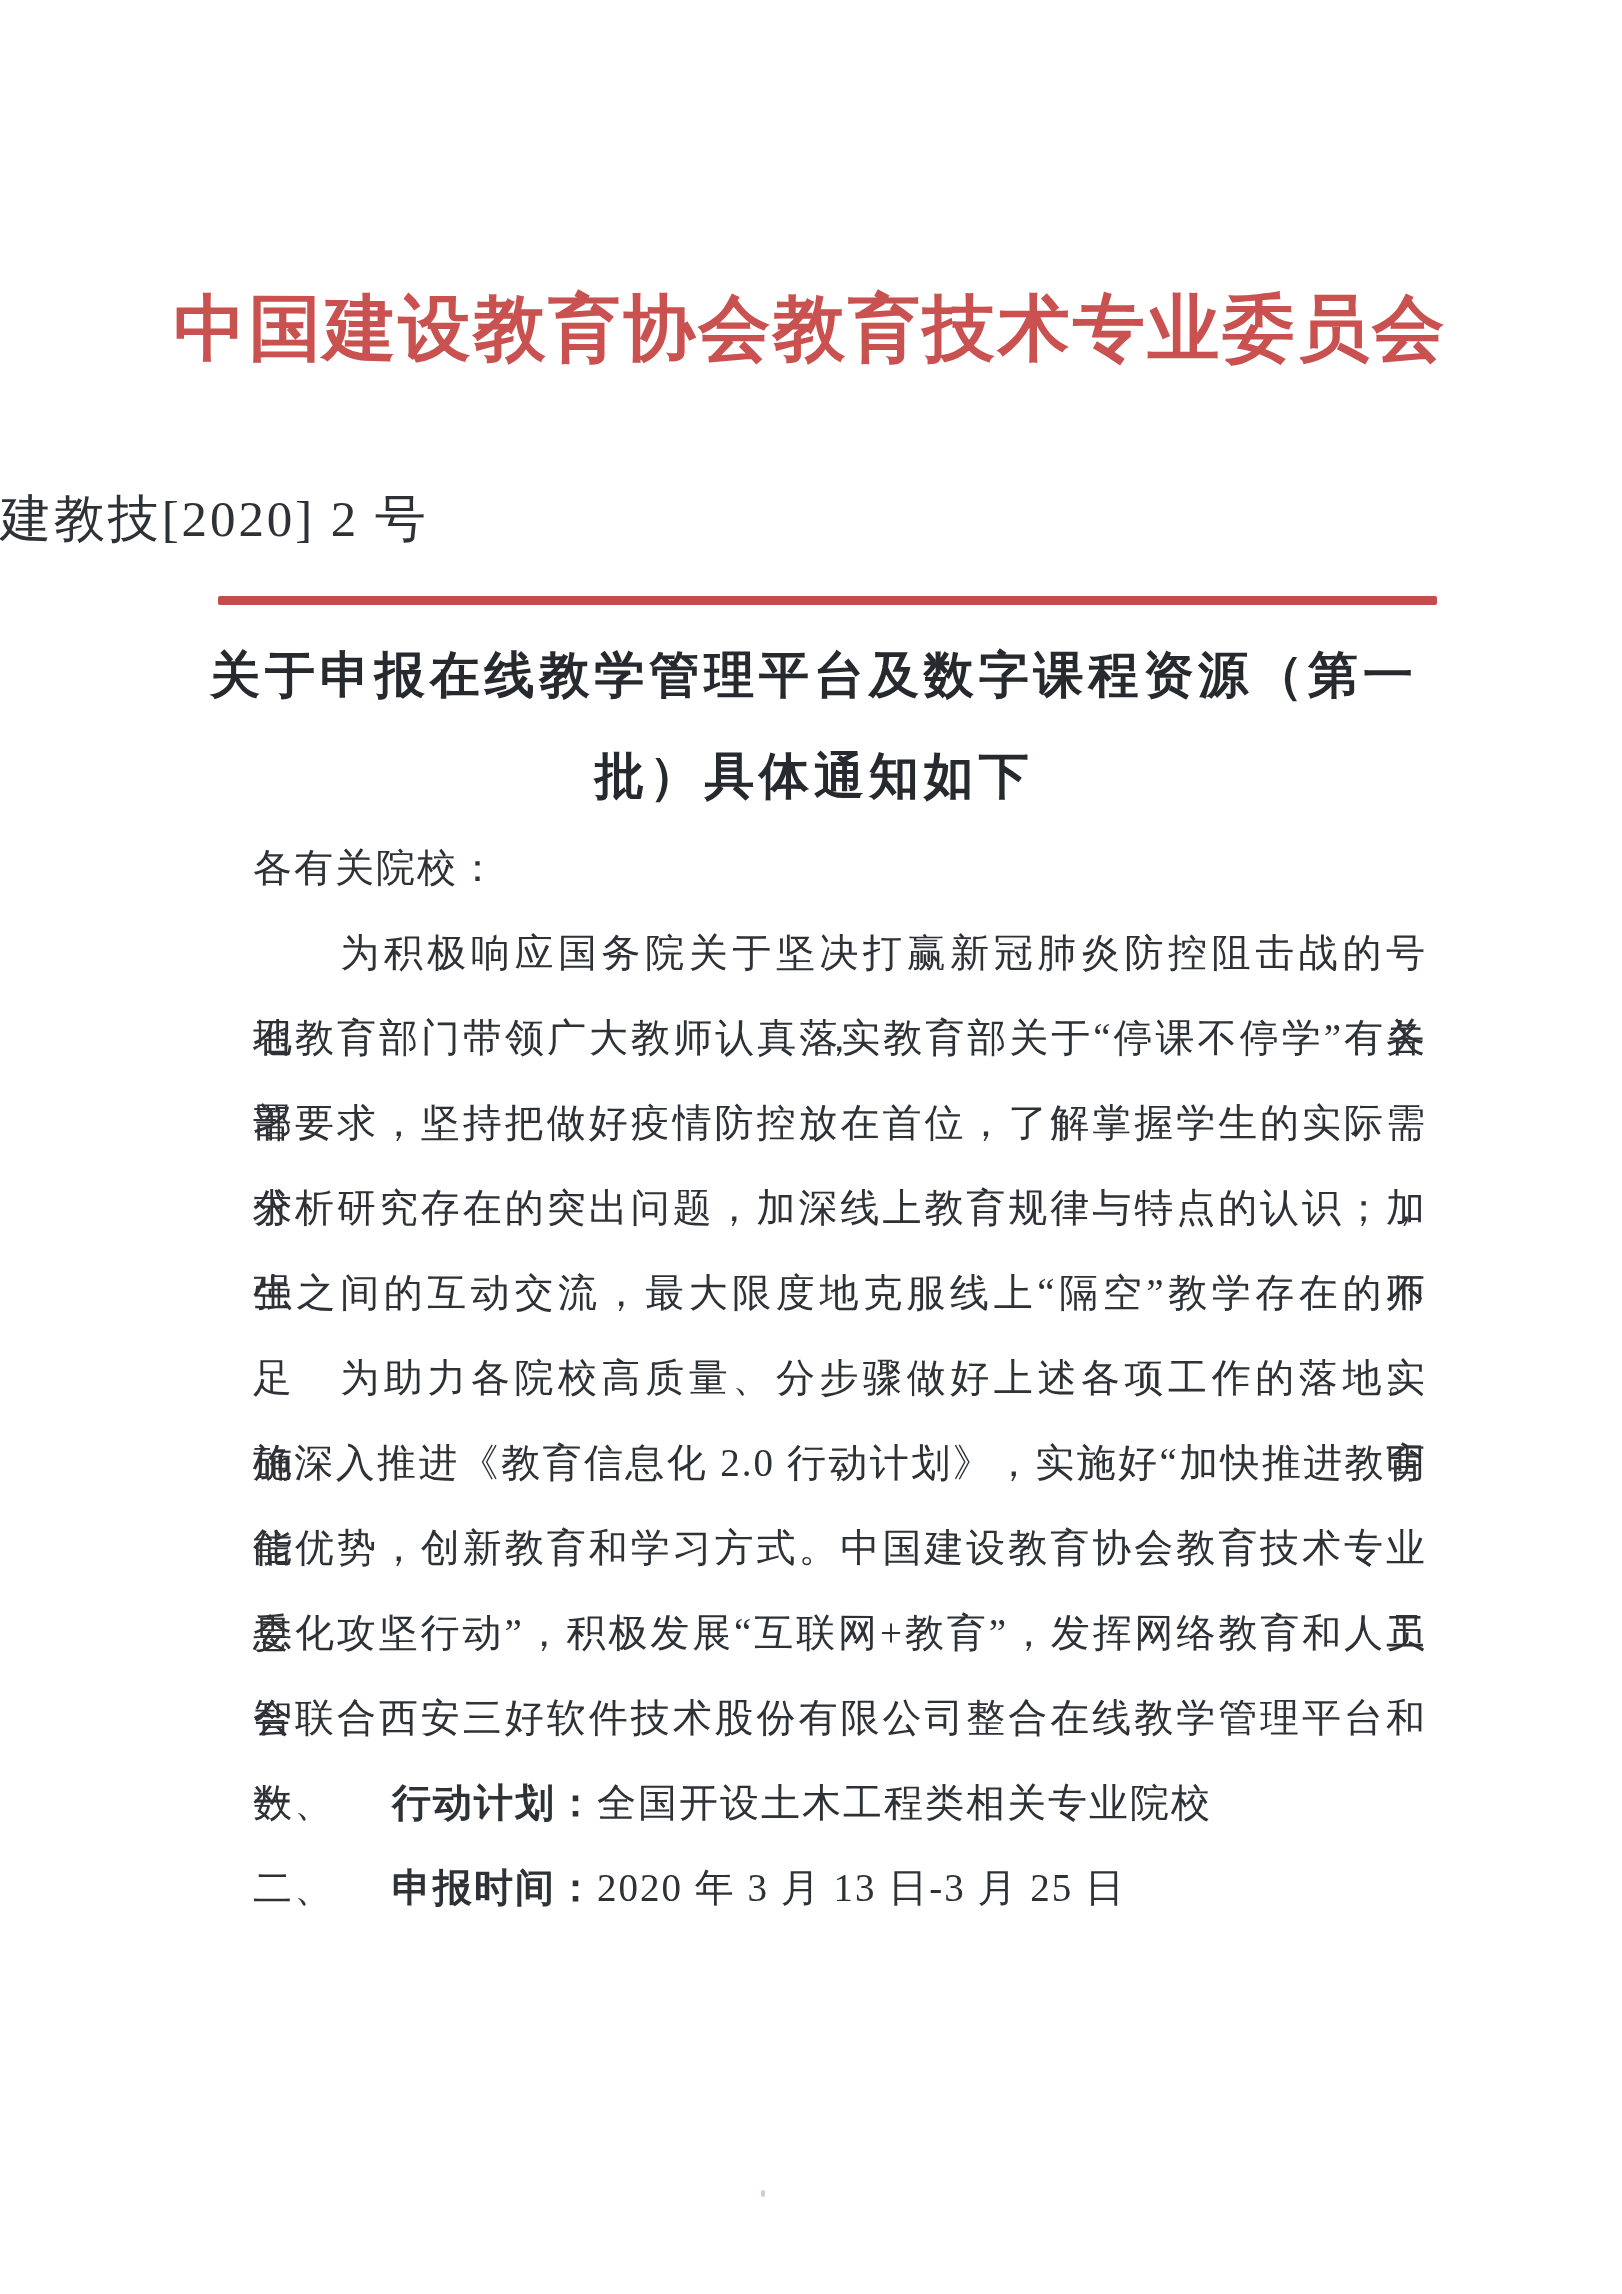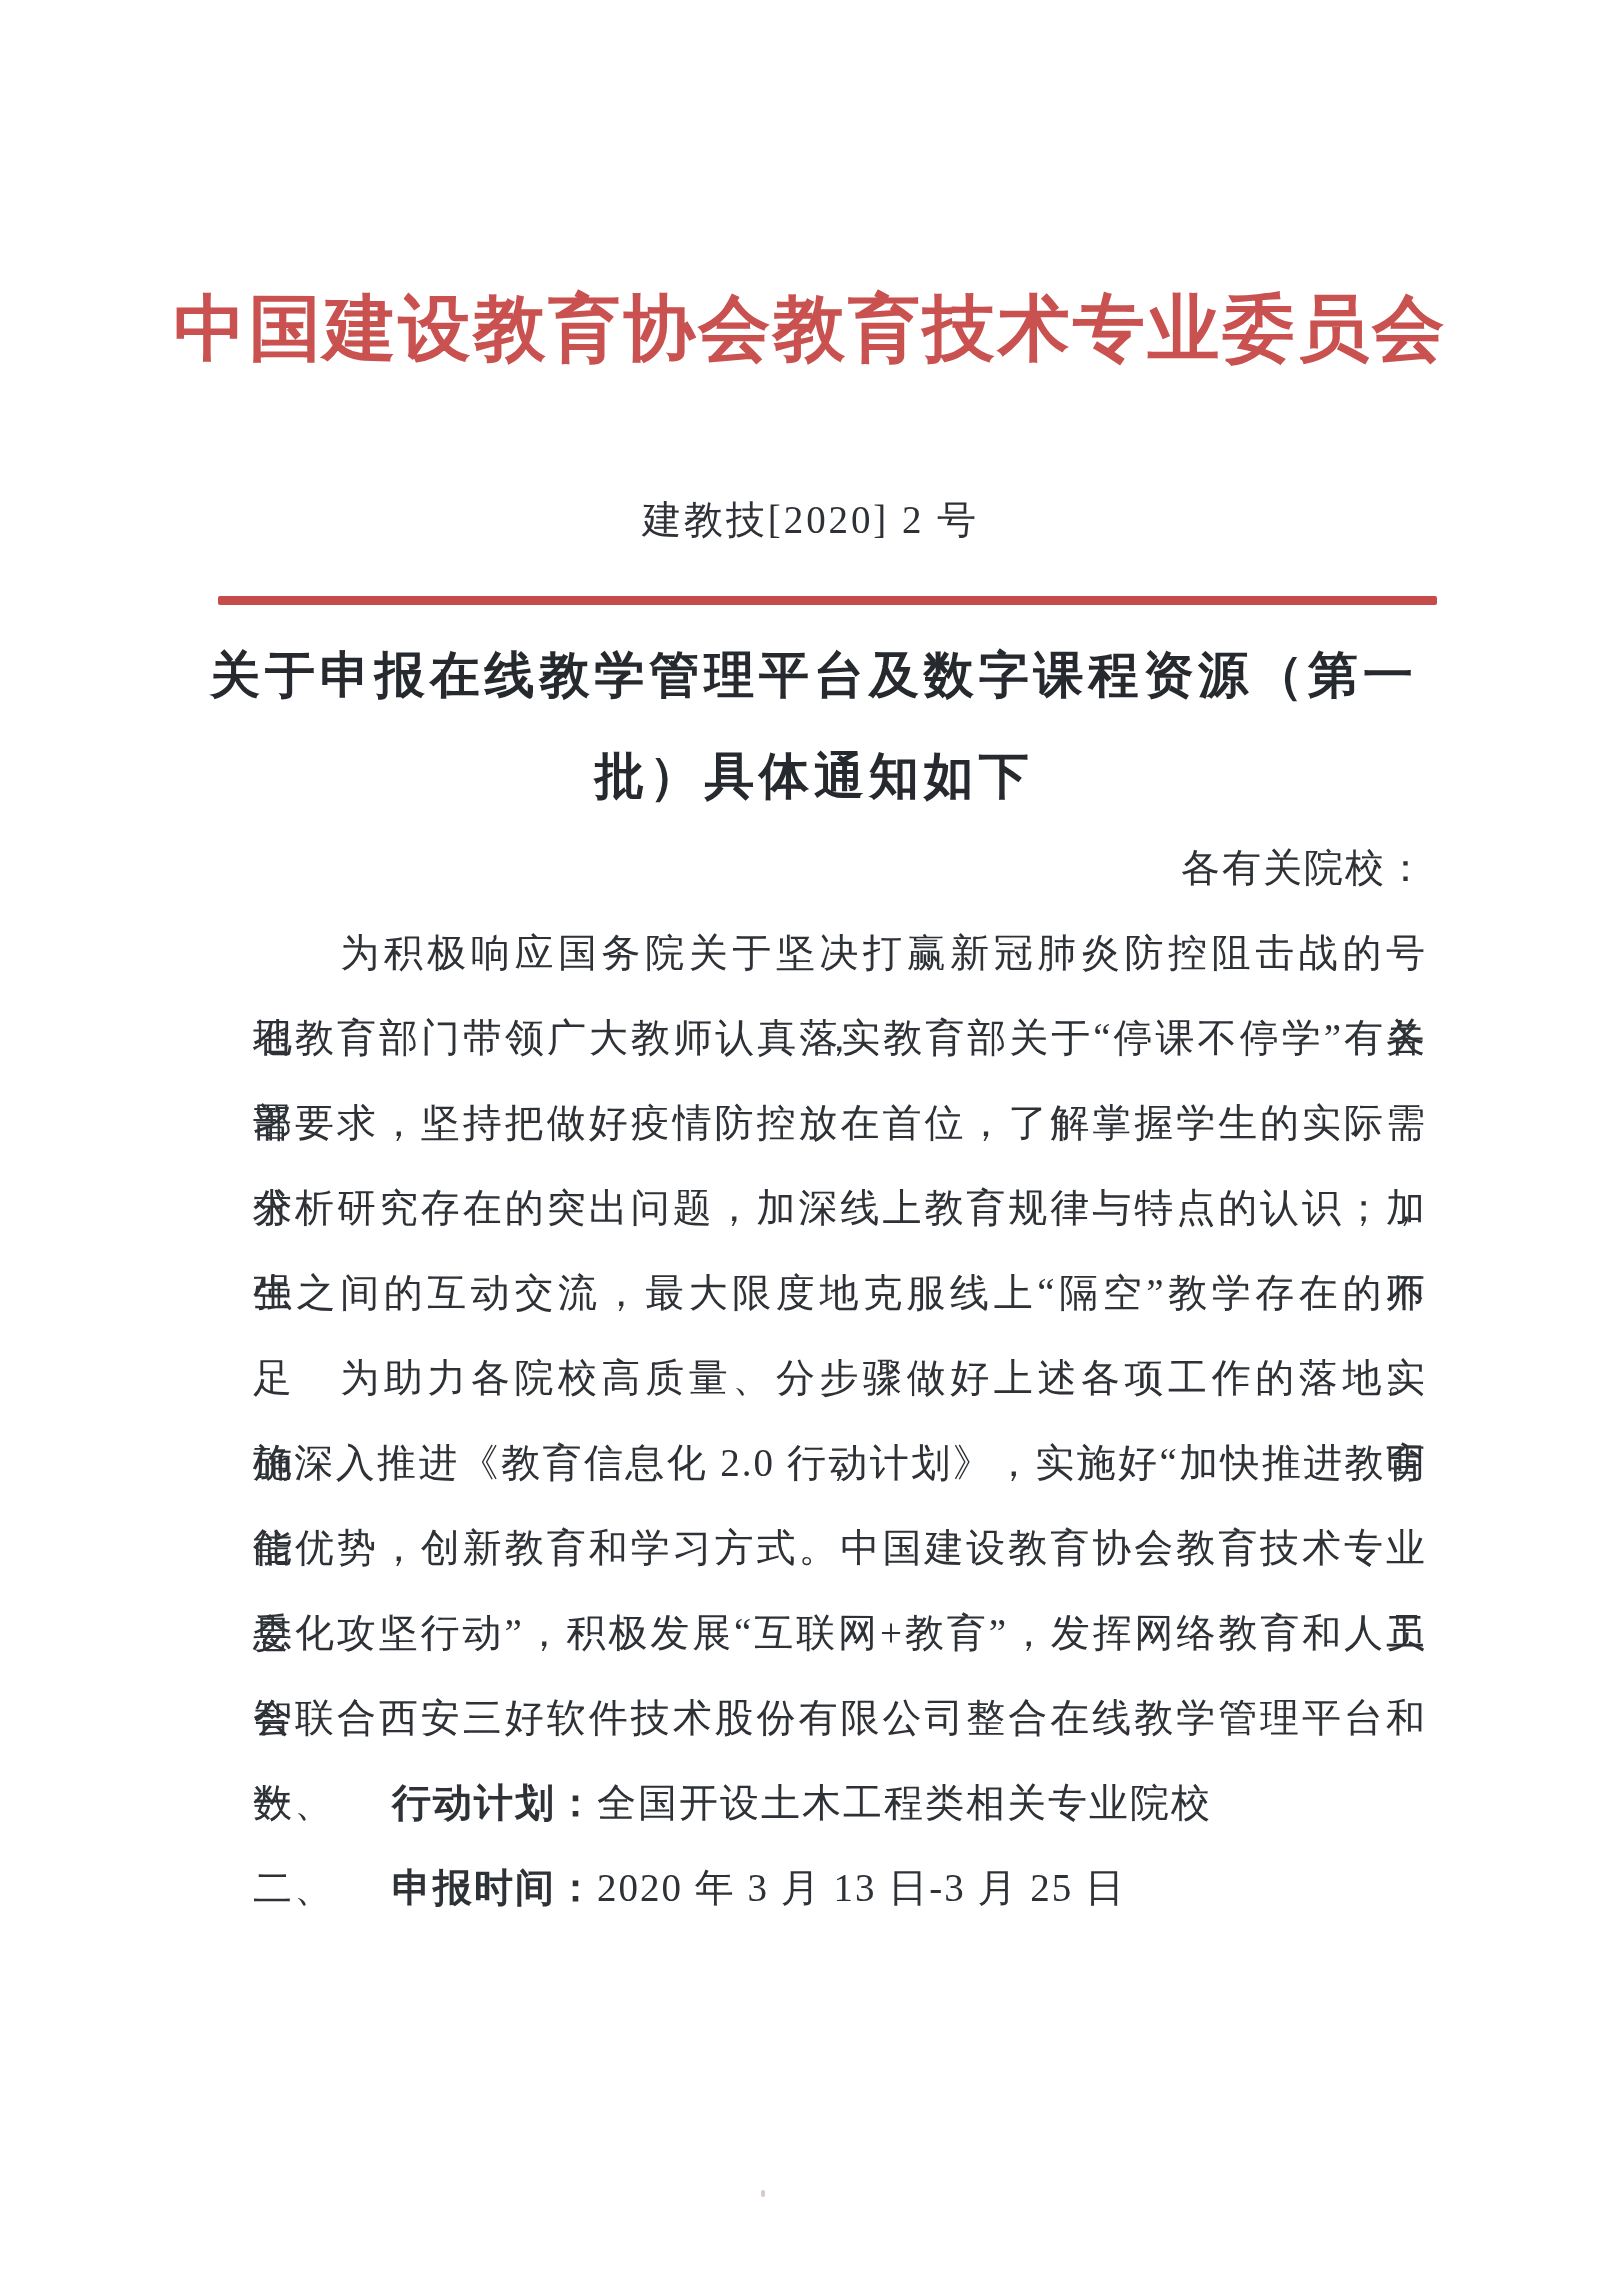--- a/index.html
+++ b/index.html
@@ -21,22 +21,22 @@
     font-weight:700;
     color:#c9514f;
     letter-spacing:2.9px;
     line-height:98px;
     white-space:nowrap;
   }
 
   .doc-number {
     position:absolute;
     top:490px; left:0; width:100%;
-    text-align:center;
-    font-size:39px;
+    text-align:left;
+    font-size:51px;
     line-height:59px;
     color:#2e3237;
     letter-spacing:2.9px;
   }
 
   .red-rule {
     position:absolute;
     top:596px; left:218px;
     width:1219px; height:8.8px;
     background:#c64b4b;
@@ -60,21 +60,20 @@
     top:825px; left:253px;
     width:1174px;
     font-size:39px;
     color:#2e3237;
   }
 
   .bline {
     height:85px;
     line-height:85px;
     letter-spacing:2px;
-    text-align:right;
   }
 
   .fill {
     text-align:justify;
     text-align-last:justify;
     text-justify:inter-character;
   }
 
   .item { display:flex; align-items:baseline; }
   .item .num { margin-right:57px; }

